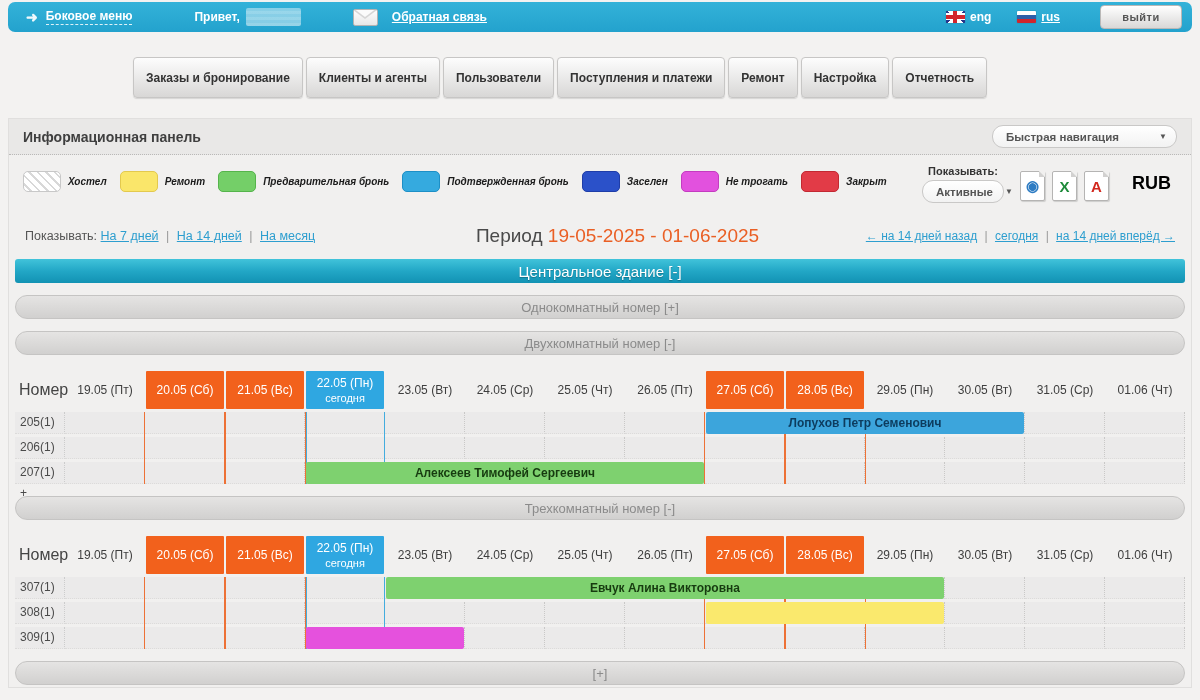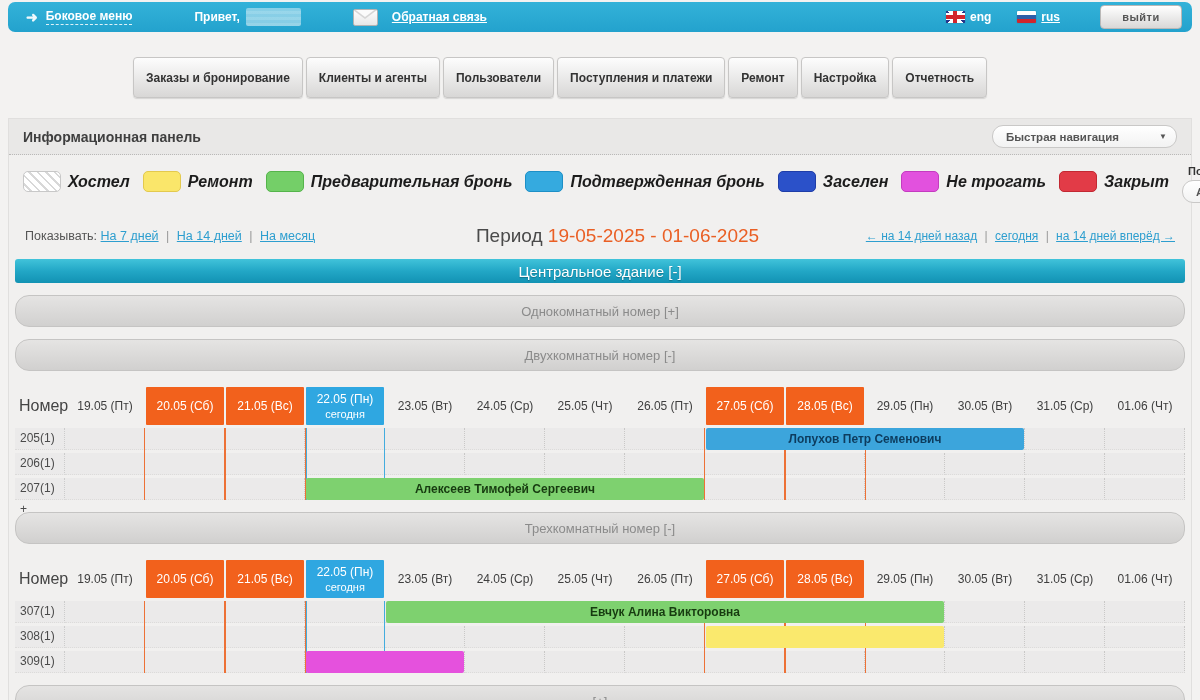--- a/index.html
+++ b/index.html
@@ -71,21 +71,21 @@
     font-size:11.5px; font-weight:bold; color:#555; cursor:pointer;
   }
   .sel .arr { margin-left:auto; font-size:8px; color:#555; padding-left:12px; }
   .quicknav { width:185px; margin-left:auto; }
   
   .legend-row { display:flex; align-items:flex-start; padding:10px 14px 6px; }
   .legend-items { display:flex; align-items:center; flex-wrap:nowrap; padding-top:6px; }
   .legend-item { display:flex; align-items:center; margin-right:13px; }
   .chip { width:38px; height:21px; border-radius:5px; border:1px solid rgba(0,0,0,.2); margin-right:7px; flex:none; }
   .chip.hatch { background:repeating-linear-gradient(45deg,#ffffff 0 4px,#d8d8d8 4px 6px); border-color:#c8c8c8; }
-  .legend-label { font-size:16px; font-style:italic; font-weight:bold; color:#1c1c1c; white-space:nowrap; }
+  .legend-label { font-size:10px; font-style:italic; font-weight:bold; color:#1c1c1c; white-space:nowrap; }
   .tools { margin-left:auto; display:flex; align-items:center; }
   .show-wrap { display:flex; flex-direction:column; align-items:center; margin-right:16px; }
   .show-label { font-size:11px; font-weight:bold; color:#333; margin-bottom:3px; }
   .sel.active-sel { width:82px; }
   .doc {
     width:25px; height:30px; margin:4px 7px 0 0; position:relative;
     background:#fff; border:1px solid #b5b4b3; border-radius:2px;
     display:flex; align-items:center; justify-content:center;
     font-size:15px; font-weight:bold; box-shadow:1px 1px 1px rgba(0,0,0,.15); cursor:pointer;
   }
@@ -102,21 +102,21 @@
   .sep { color:#999; margin:0 4px; }
   
   .sections { padding:0 4px; }
   .building-bar {
     height:24px; margin:8px 2px 0; border-radius:3px;
     background:linear-gradient(#41c3da 0%, #22a7c6 50%, #1292b3 100%);
     display:flex; align-items:center; justify-content:center;
     color:#fff; font-size:15px; text-shadow:0 1px 1px rgba(0,0,0,.25); cursor:pointer;
   }
   .cat-bar {
-    height:32px; margin:12px 2px 0; border-radius:14px;
+    height:24px; margin:12px 2px 0; border-radius:14px;
     background:linear-gradient(#e5e4e3,#d1d0cf); border:1px solid #c5c4c3;
     display:flex; align-items:center; justify-content:center;
     color:#8b8b8b; font-size:13px; cursor:pointer;
   }
   .cal { margin:16px 2px 0; }
   .cal-header { display:flex; height:38px; margin-bottom:3px; }
   .room-h { width:50px; display:flex; align-items:center; padding-left:4px; font-size:16px; color:#444; }
   .day-h { width:80px; position:relative; }
   .day-h-inner {
     position:absolute; top:0; bottom:0; left:1px; right:1px; border-radius:1px;

